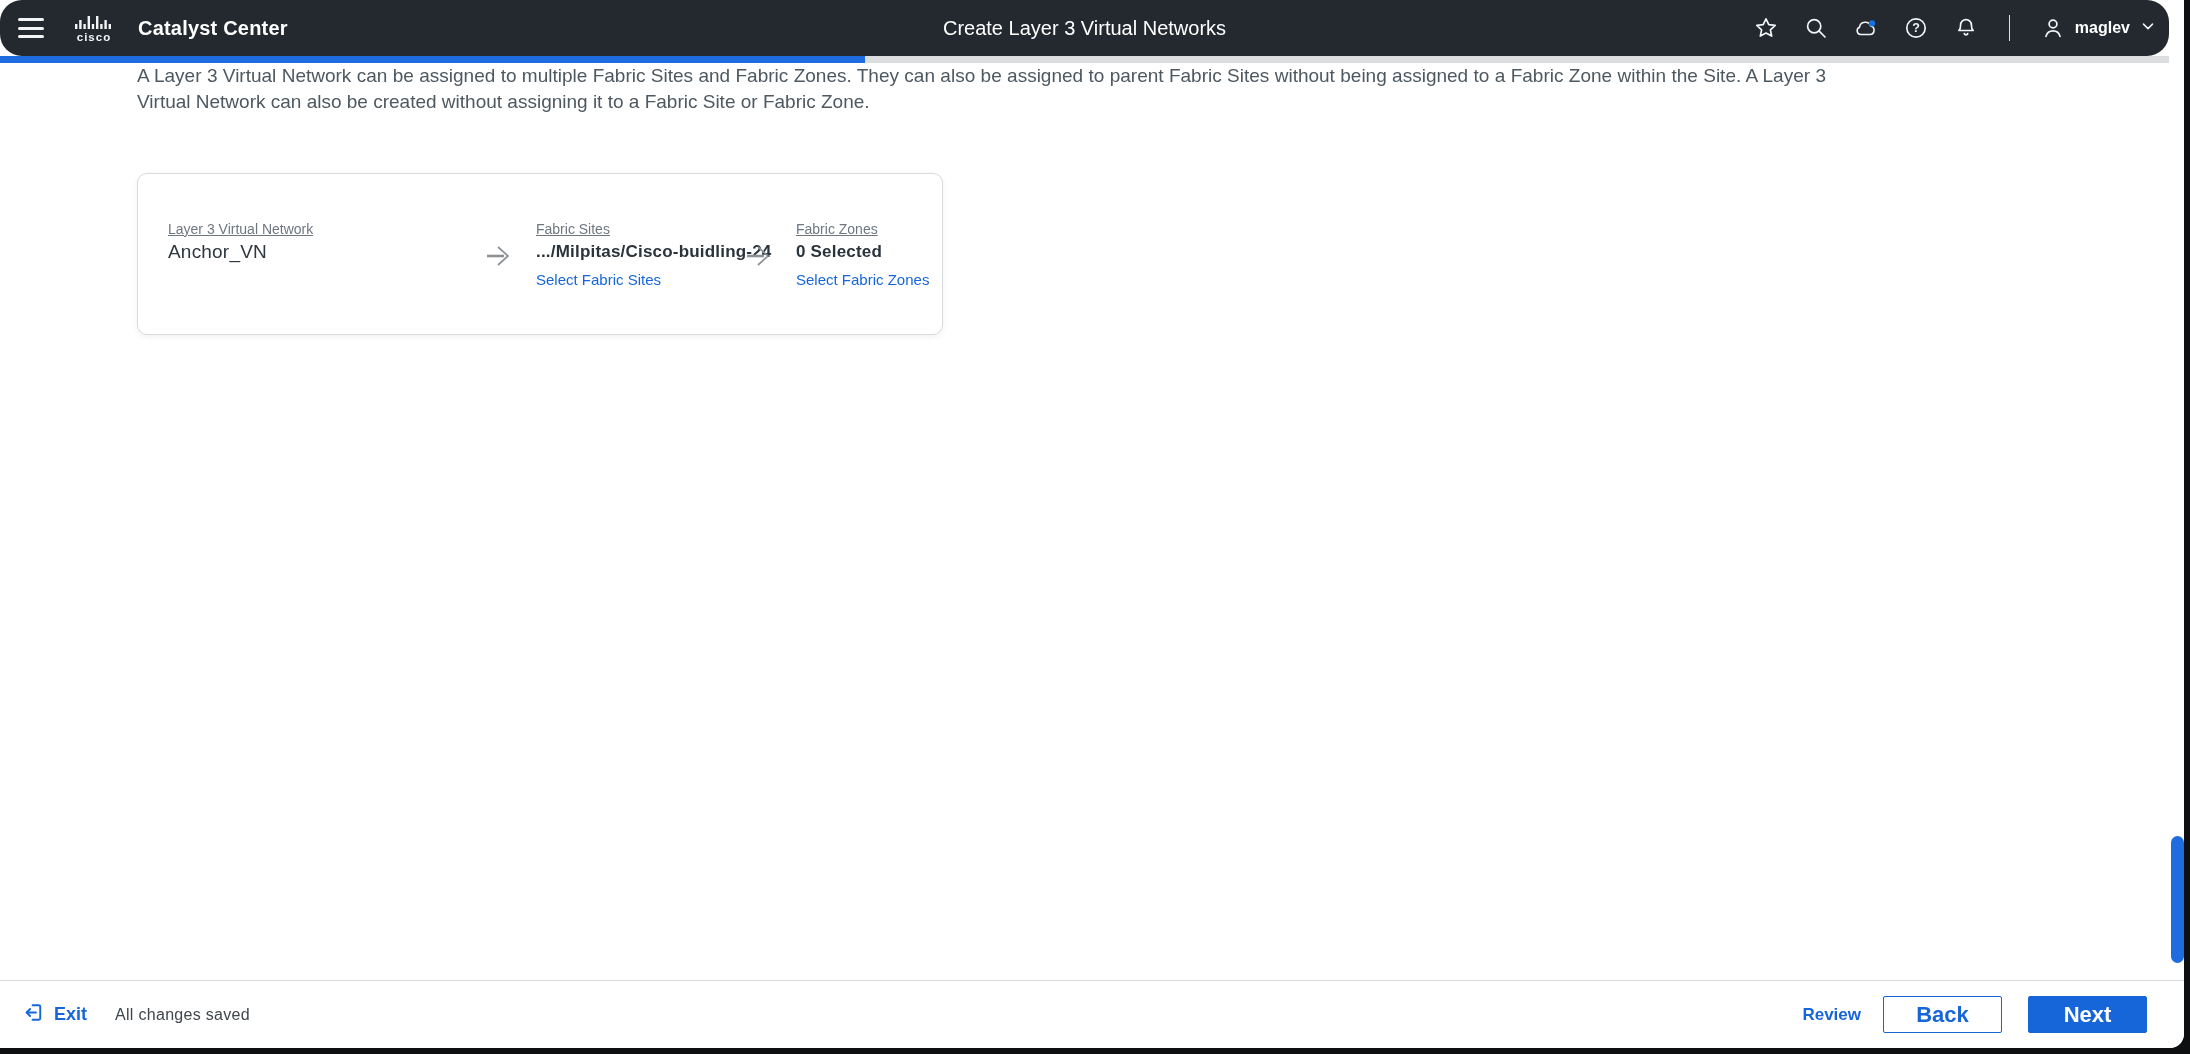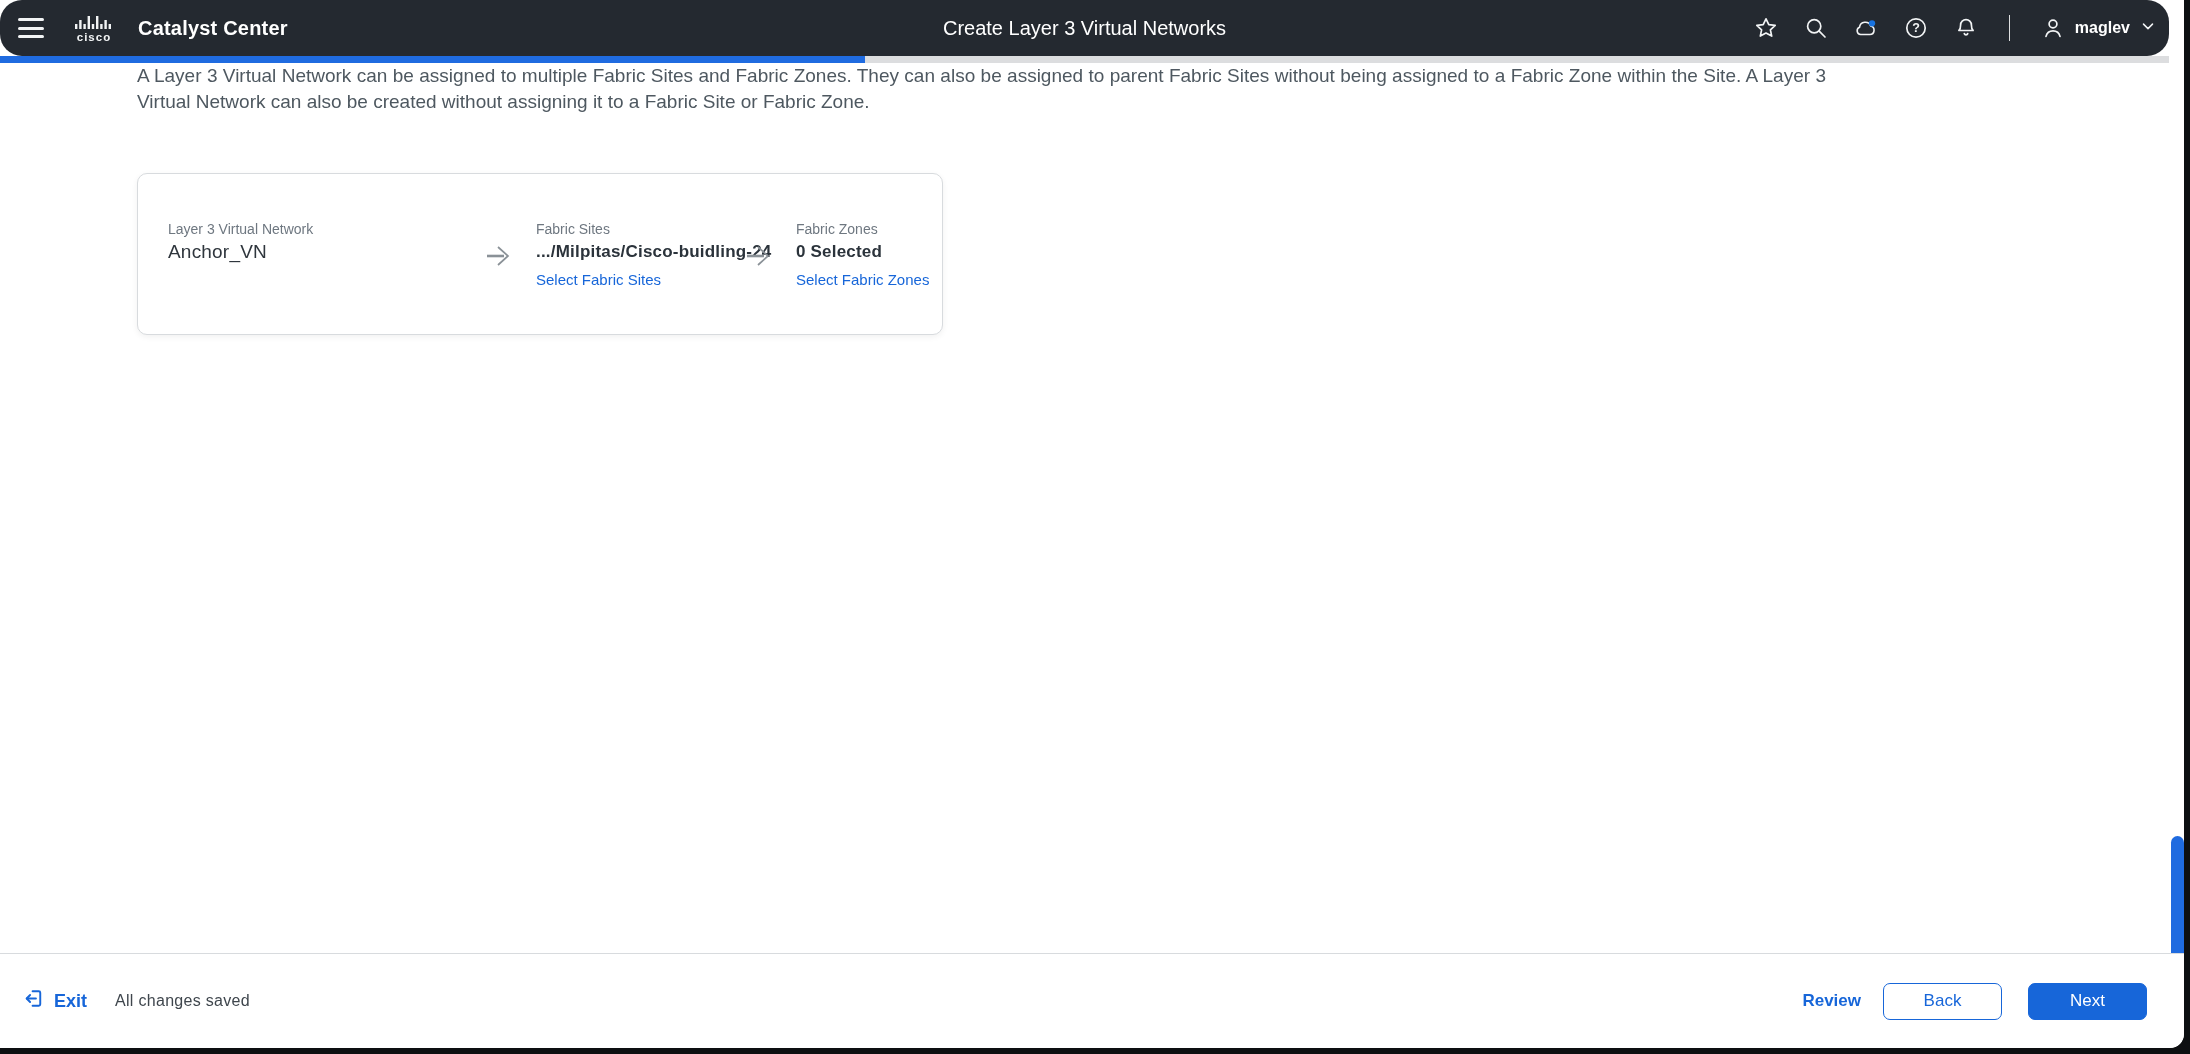--- a/index.html
+++ b/index.html
@@ -49,42 +49,42 @@
   .description{width:1689px; font-size:19px; line-height:26px; color:var(--text-body); text-align:justify;}
   .card{
     margin-top:58px; width:806px; height:162px; background:#fff;
     border:1px solid var(--border-gray); border-radius:10px;
     box-shadow:0 2px 6px rgba(0,0,0,.06); position:relative;
   }
   .card .col{position:absolute; top:46px;}
   .col-vn{left:30px;}
   .col-sites{left:398px;}
   .col-zones{left:658px;}
-  .card .label{font-size:14px; line-height:18px; color:var(--label-gray);}
+  .card .label{font-size:14px; line-height:18px; color:var(--label-gray);text-decoration:underline;}
   .card .value{font-size:17px; line-height:22px; font-weight:700; color:var(--value-dark); margin-top:3px; letter-spacing:.2px;}
   .col-vn .value{font-size:19px; font-weight:400; color:#2f363d;}
   .card .select-link{display:inline-block; font-size:15px; line-height:19px; color:var(--accent-blue); margin-top:7px; text-decoration:none; cursor:pointer;}
   .flow-arrow{position:absolute; top:69px;}
   .arrow-1{left:348px;}
   .arrow-2{left:608px;}
   
   .scroll-thumb{position:absolute; top:836px; right:0; width:13px; height:127px; background:var(--progress-blue); border-radius:7px; cursor:pointer;}
   
   footer{
-    position:absolute; left:0; right:0; bottom:0; height:95px; background:#fff;
+    position:absolute; left:0; right:0; bottom:0; height:68px; background:#fff;
     border-top:1px solid var(--border-gray); border-radius:0 0 14px 0;
     display:flex; align-items:center; justify-content:space-between;
     padding:0 37px 0 23px;
   }
   .footer-left{display:flex; align-items:center;}
   .exit-btn{display:flex; align-items:center; gap:8px; background:none; border:none; cursor:pointer; color:var(--accent-blue); font-family:inherit; font-size:18px; font-weight:700;}
   .save-status{margin-left:28px; font-size:16px; color:#3f464d; letter-spacing:.3px;}
   .footer-right{display:flex; align-items:center;}
   .review-btn{background:none; border:none; cursor:pointer; color:var(--accent-blue); font-family:inherit; font-size:17px; font-weight:600; margin-right:22px;}
-  .btn{height:37px; width:119px; border-radius:7px; font-family:inherit; font-size:17px; font-weight:400; display:flex; align-items:center; justify-content:center; cursor:pointer;}
+  .btn{height:37px; width:119px; border-radius:2px; font-family:inherit; font-size:22px; font-weight:700; display:flex; align-items:center; justify-content:center; cursor:pointer;}
   .btn-back{background:#fff; border:1px solid var(--accent-blue); color:var(--accent-blue); margin-right:26px;}
   .btn-next{background:var(--accent-blue); border:1px solid var(--accent-blue); color:#fff;}
 </style>
 </head>
 <body>
 
 <div class="frame">
 
   <header class="topbar">
     <div class="left">

